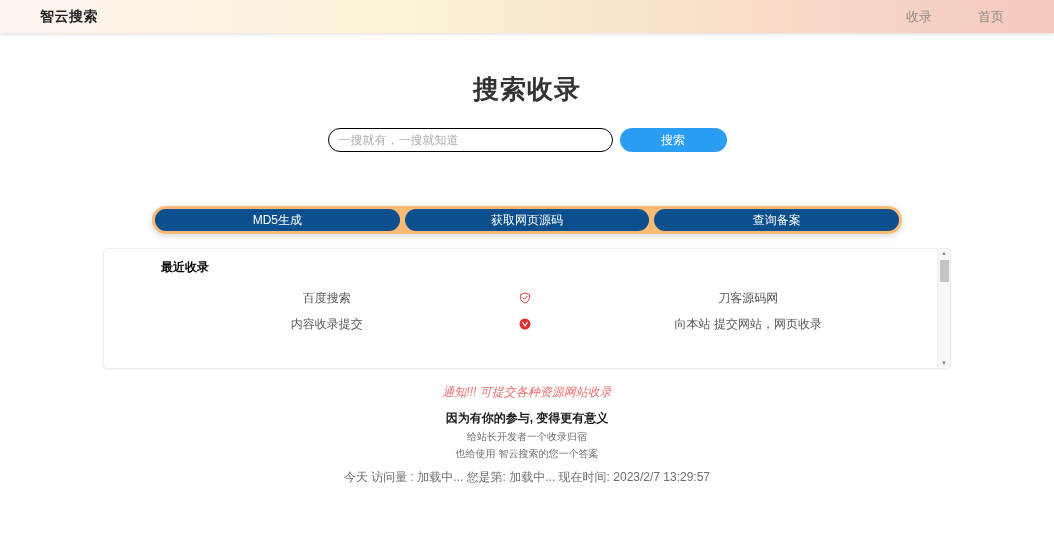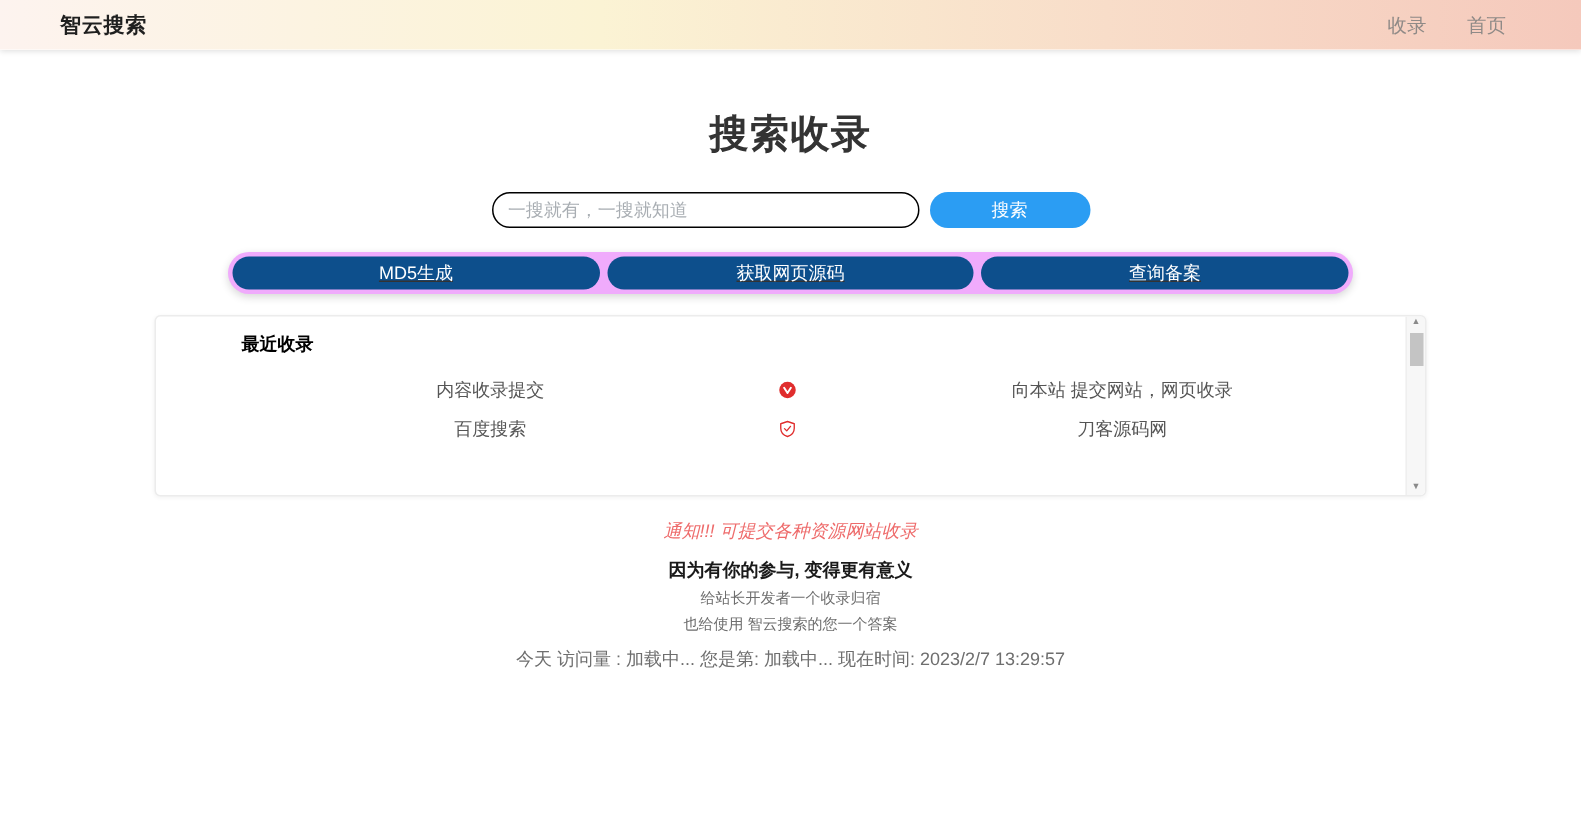--- a/index.html
+++ b/index.html
@@ -9,21 +9,21 @@
   
   .topbar {
     width: 100%; height: 33px;
     display: flex; align-items: center; justify-content: space-between;
     padding: 0 50px 0 40px;
     background: linear-gradient(to right, #fdf3ef 0%, #fbf3d4 38%, #f8ddc9 70%, #f5c9bc 100%);
     box-shadow: 0 1px 4px rgba(0,0,0,0.14);
     position: relative; z-index: 5;
   }
   .logo { font-size: 14px; font-weight: bold; color: #1f1f1f; letter-spacing: 0.5px; cursor: pointer; }
-  .nav { display: flex; gap: 27px; margin-left: 16px; }
+  .nav { display: flex; gap: 46px; margin-left: 16px; }
   .nav a { font-size: 13px; color: #8f8a87; text-decoration: none; cursor: pointer; }
 
   
   .hero-title {
     margin-top: 39px; text-align: center;
     font-size: 26px; font-weight: bold; color: #333; letter-spacing: 1px;
   }
   .search-row {
     margin-top: 21px;
     display: flex; justify-content: center; align-items: center; gap: 7px;
@@ -36,24 +36,24 @@
   }
   .search-input::placeholder { color: #a9aeb3; }
   .search-btn {
     width: 107px; height: 24px;
     background: #2b9df3; color: #fff; border: none; border-radius: 13px;
     font-size: 12px; cursor: pointer; font-family: inherit;
   }
 
   
   .tools-wrap {
-    width: 750px; margin: 16px auto 0;
-    background: #f0abfc; border-radius: 14px;
+    width: 750px; margin: 54px auto 0;
+    background: #fdba74; border-radius: 14px;
     box-shadow: 0 2px 6px rgba(0,0,0,0.16);
-    display: flex; gap: 5px; padding: 3px; text-decoration: underline;
+    display: flex; gap: 5px; padding: 3px;
   }
   .tool-btn {
     flex: 1; height: 22px;
     background: #0d4f8c; color: #fff; border: none; border-radius: 11px;
     font-size: 12px; cursor: pointer; font-family: inherit;
   }
 
   
   .recent-card {
     width: 848px; height: 121px; margin: 14px auto 0;
@@ -113,39 +113,39 @@
   <button class="tool-btn">MD5生成</button>
   <button class="tool-btn">获取网页源码</button>
   <button class="tool-btn">查询备案</button>
 </div>
 
 <section class="recent-card">
   <div class="recent-title">最近收录</div>
 
   <div class="recent-rows">
     <div class="recent-row">
+      <span class="cell">百度搜索</span>
+      <span class="icon-cell">
+        <svg width="12" height="12" viewBox="0 0 24 24">
+          <path d="M12 2 L21 5 V11 C21 16.5 17 20.5 12 22 C7 20.5 3 16.5 3 11 V5 Z" fill="none" stroke="#e02d2d" stroke-width="1.8" stroke-linejoin="round"></path>
+          <path d="M8 11.5 L11 14.5 L16 8.5" stroke="#e02d2d" stroke-width="1.8" fill="none" stroke-linecap="round" stroke-linejoin="round"></path>
+        </svg>
+      </span>
+      <span class="cell">刀客源码网</span>
+    </div>
+
+    <div class="recent-row">
       <span class="cell">内容收录提交</span>
       <span class="icon-cell">
         <svg width="12" height="12" viewBox="0 0 24 24">
           <circle cx="12" cy="12" r="11" fill="#e02d2d"></circle>
           <path d="M7.5 9 L12 16 L16.5 9" stroke="#fff" stroke-width="2.6" fill="none" stroke-linecap="round" stroke-linejoin="round"></path>
         </svg>
       </span>
       <span class="cell">向本站 提交网站，网页收录</span>
-    </div>
-
-    <div class="recent-row">
-      <span class="cell">百度搜索</span>
-      <span class="icon-cell">
-        <svg width="12" height="12" viewBox="0 0 24 24">
-          <path d="M12 2 L21 5 V11 C21 16.5 17 20.5 12 22 C7 20.5 3 16.5 3 11 V5 Z" fill="none" stroke="#e02d2d" stroke-width="1.8" stroke-linejoin="round"></path>
-          <path d="M8 11.5 L11 14.5 L16 8.5" stroke="#e02d2d" stroke-width="1.8" fill="none" stroke-linecap="round" stroke-linejoin="round"></path>
-        </svg>
-      </span>
-      <span class="cell">刀客源码网</span>
     </div>
   </div>
 
   <div class="v-scrollbar">
     <div class="sb-arrow">▲</div>
     <div class="sb-thumb"></div>
     <div class="sb-spacer"></div>
     <div class="sb-arrow">▼</div>
   </div>
 </section>

